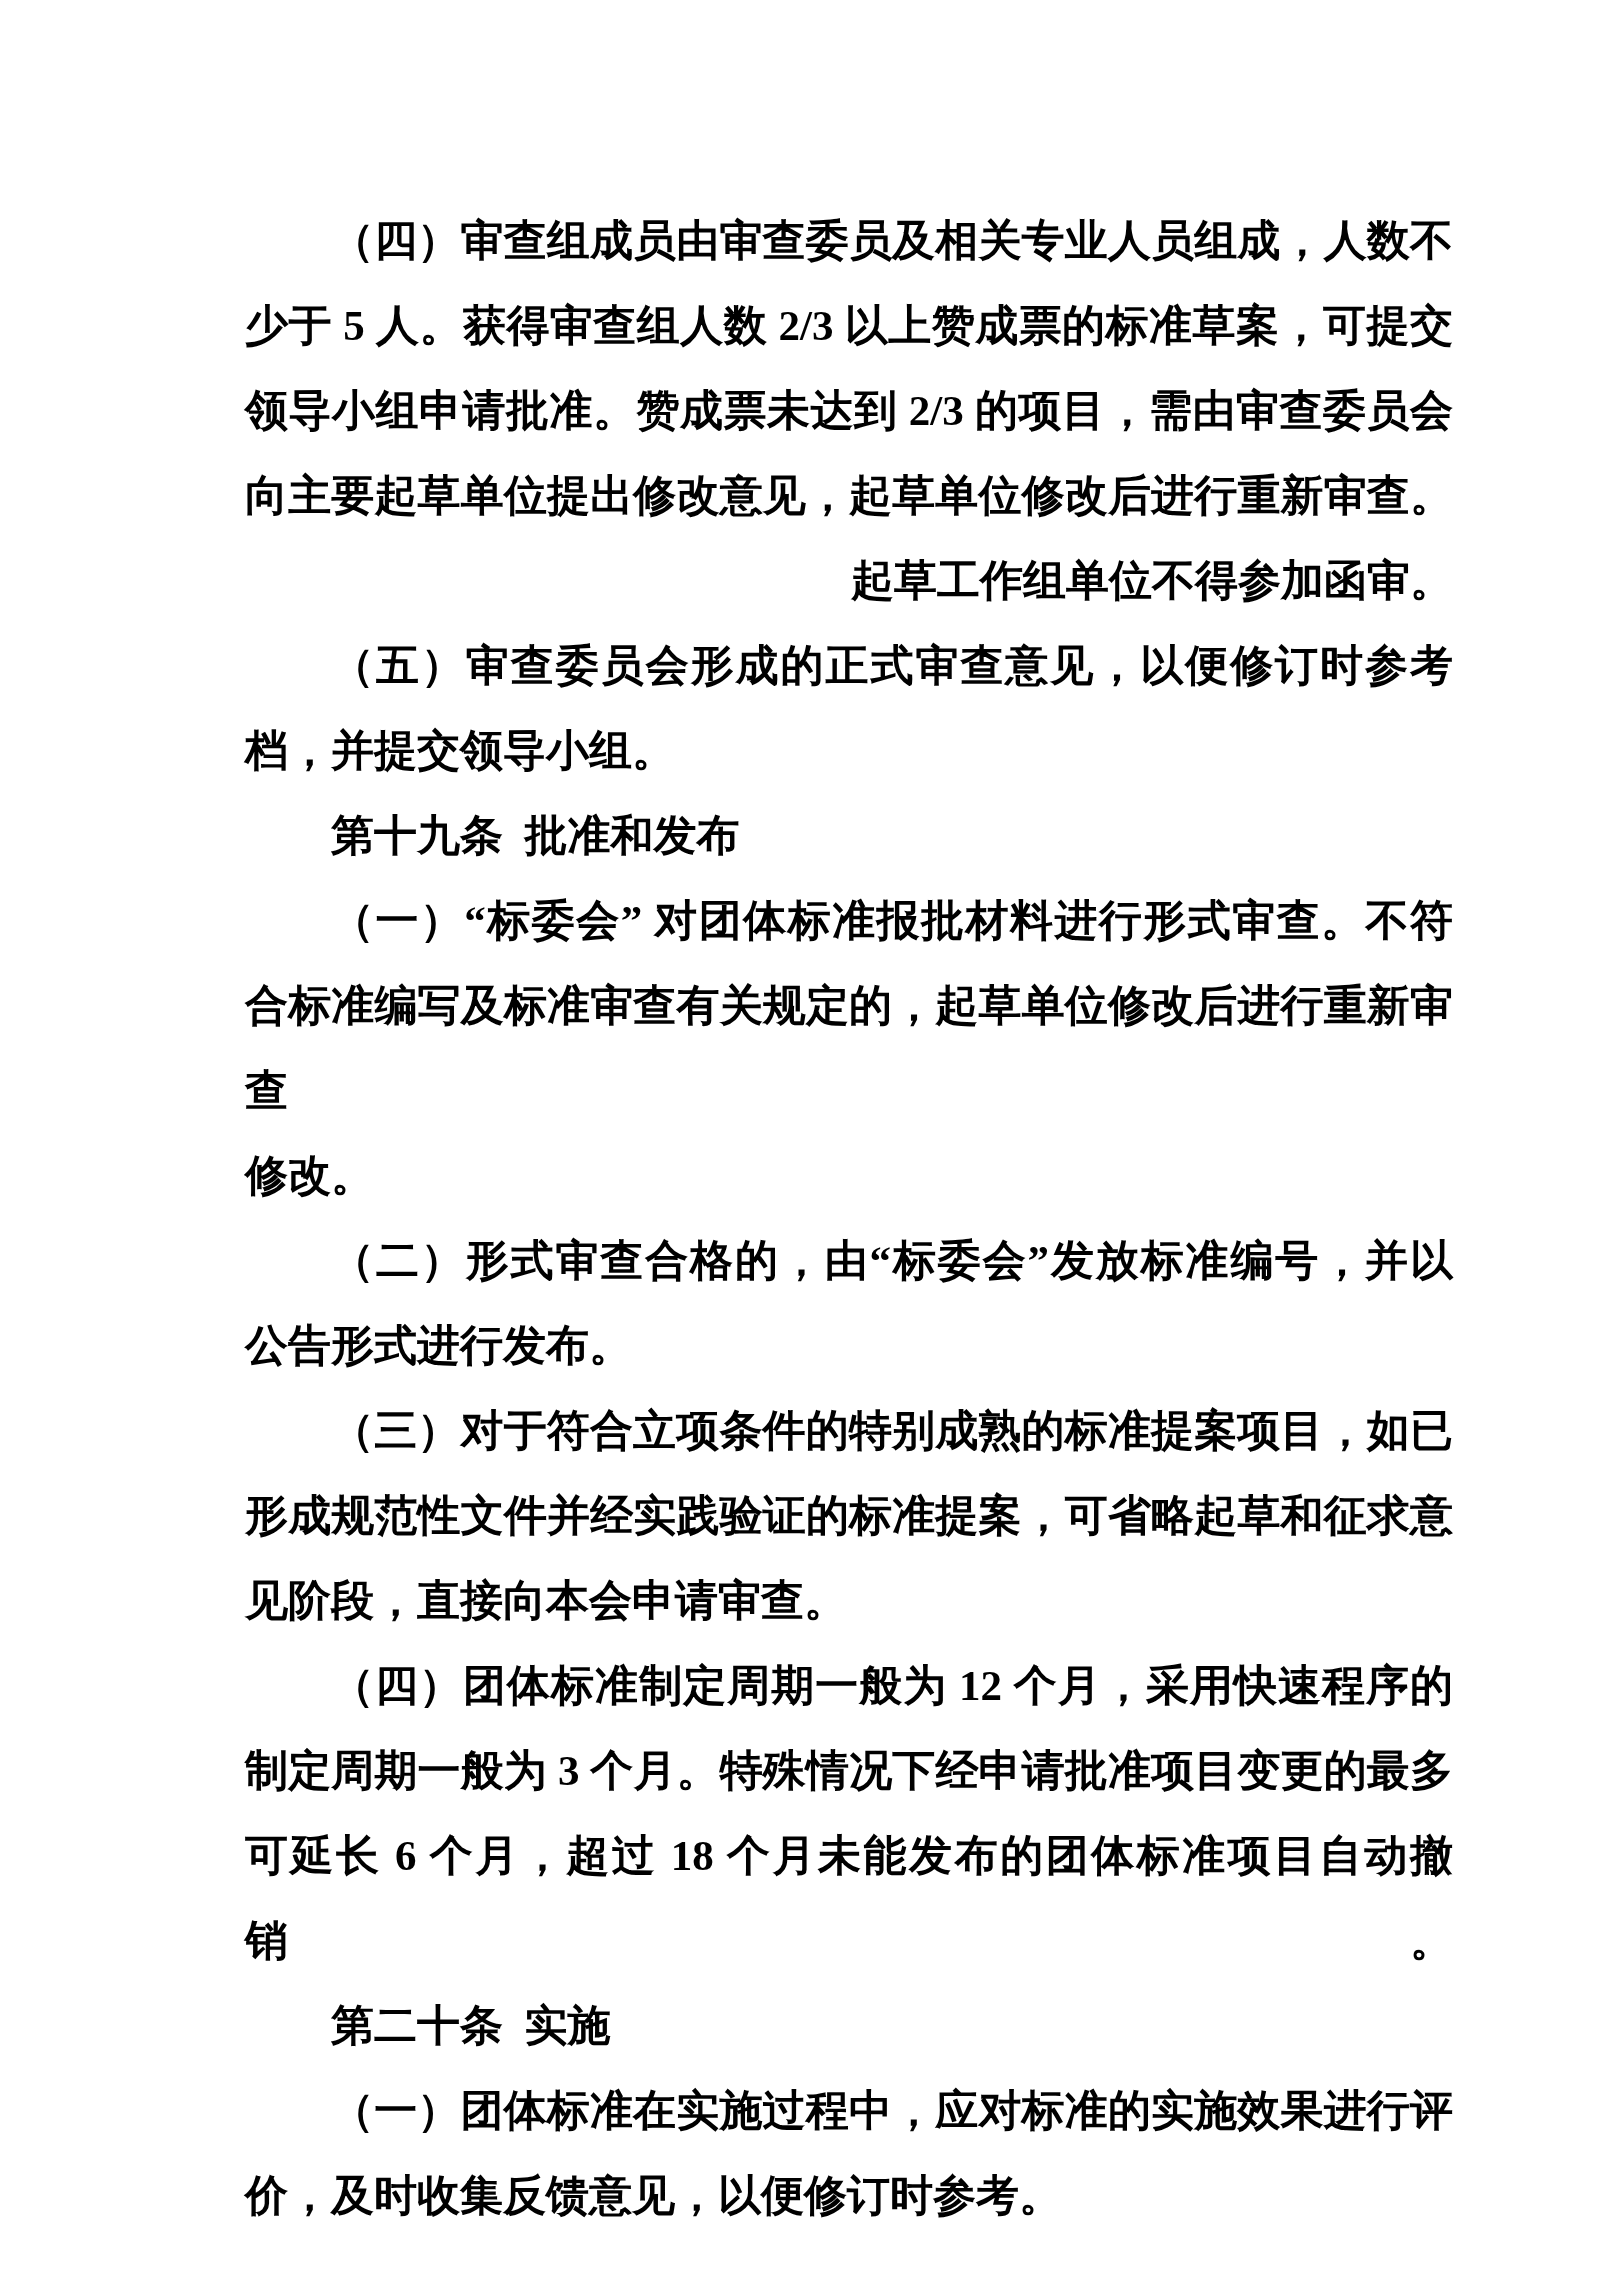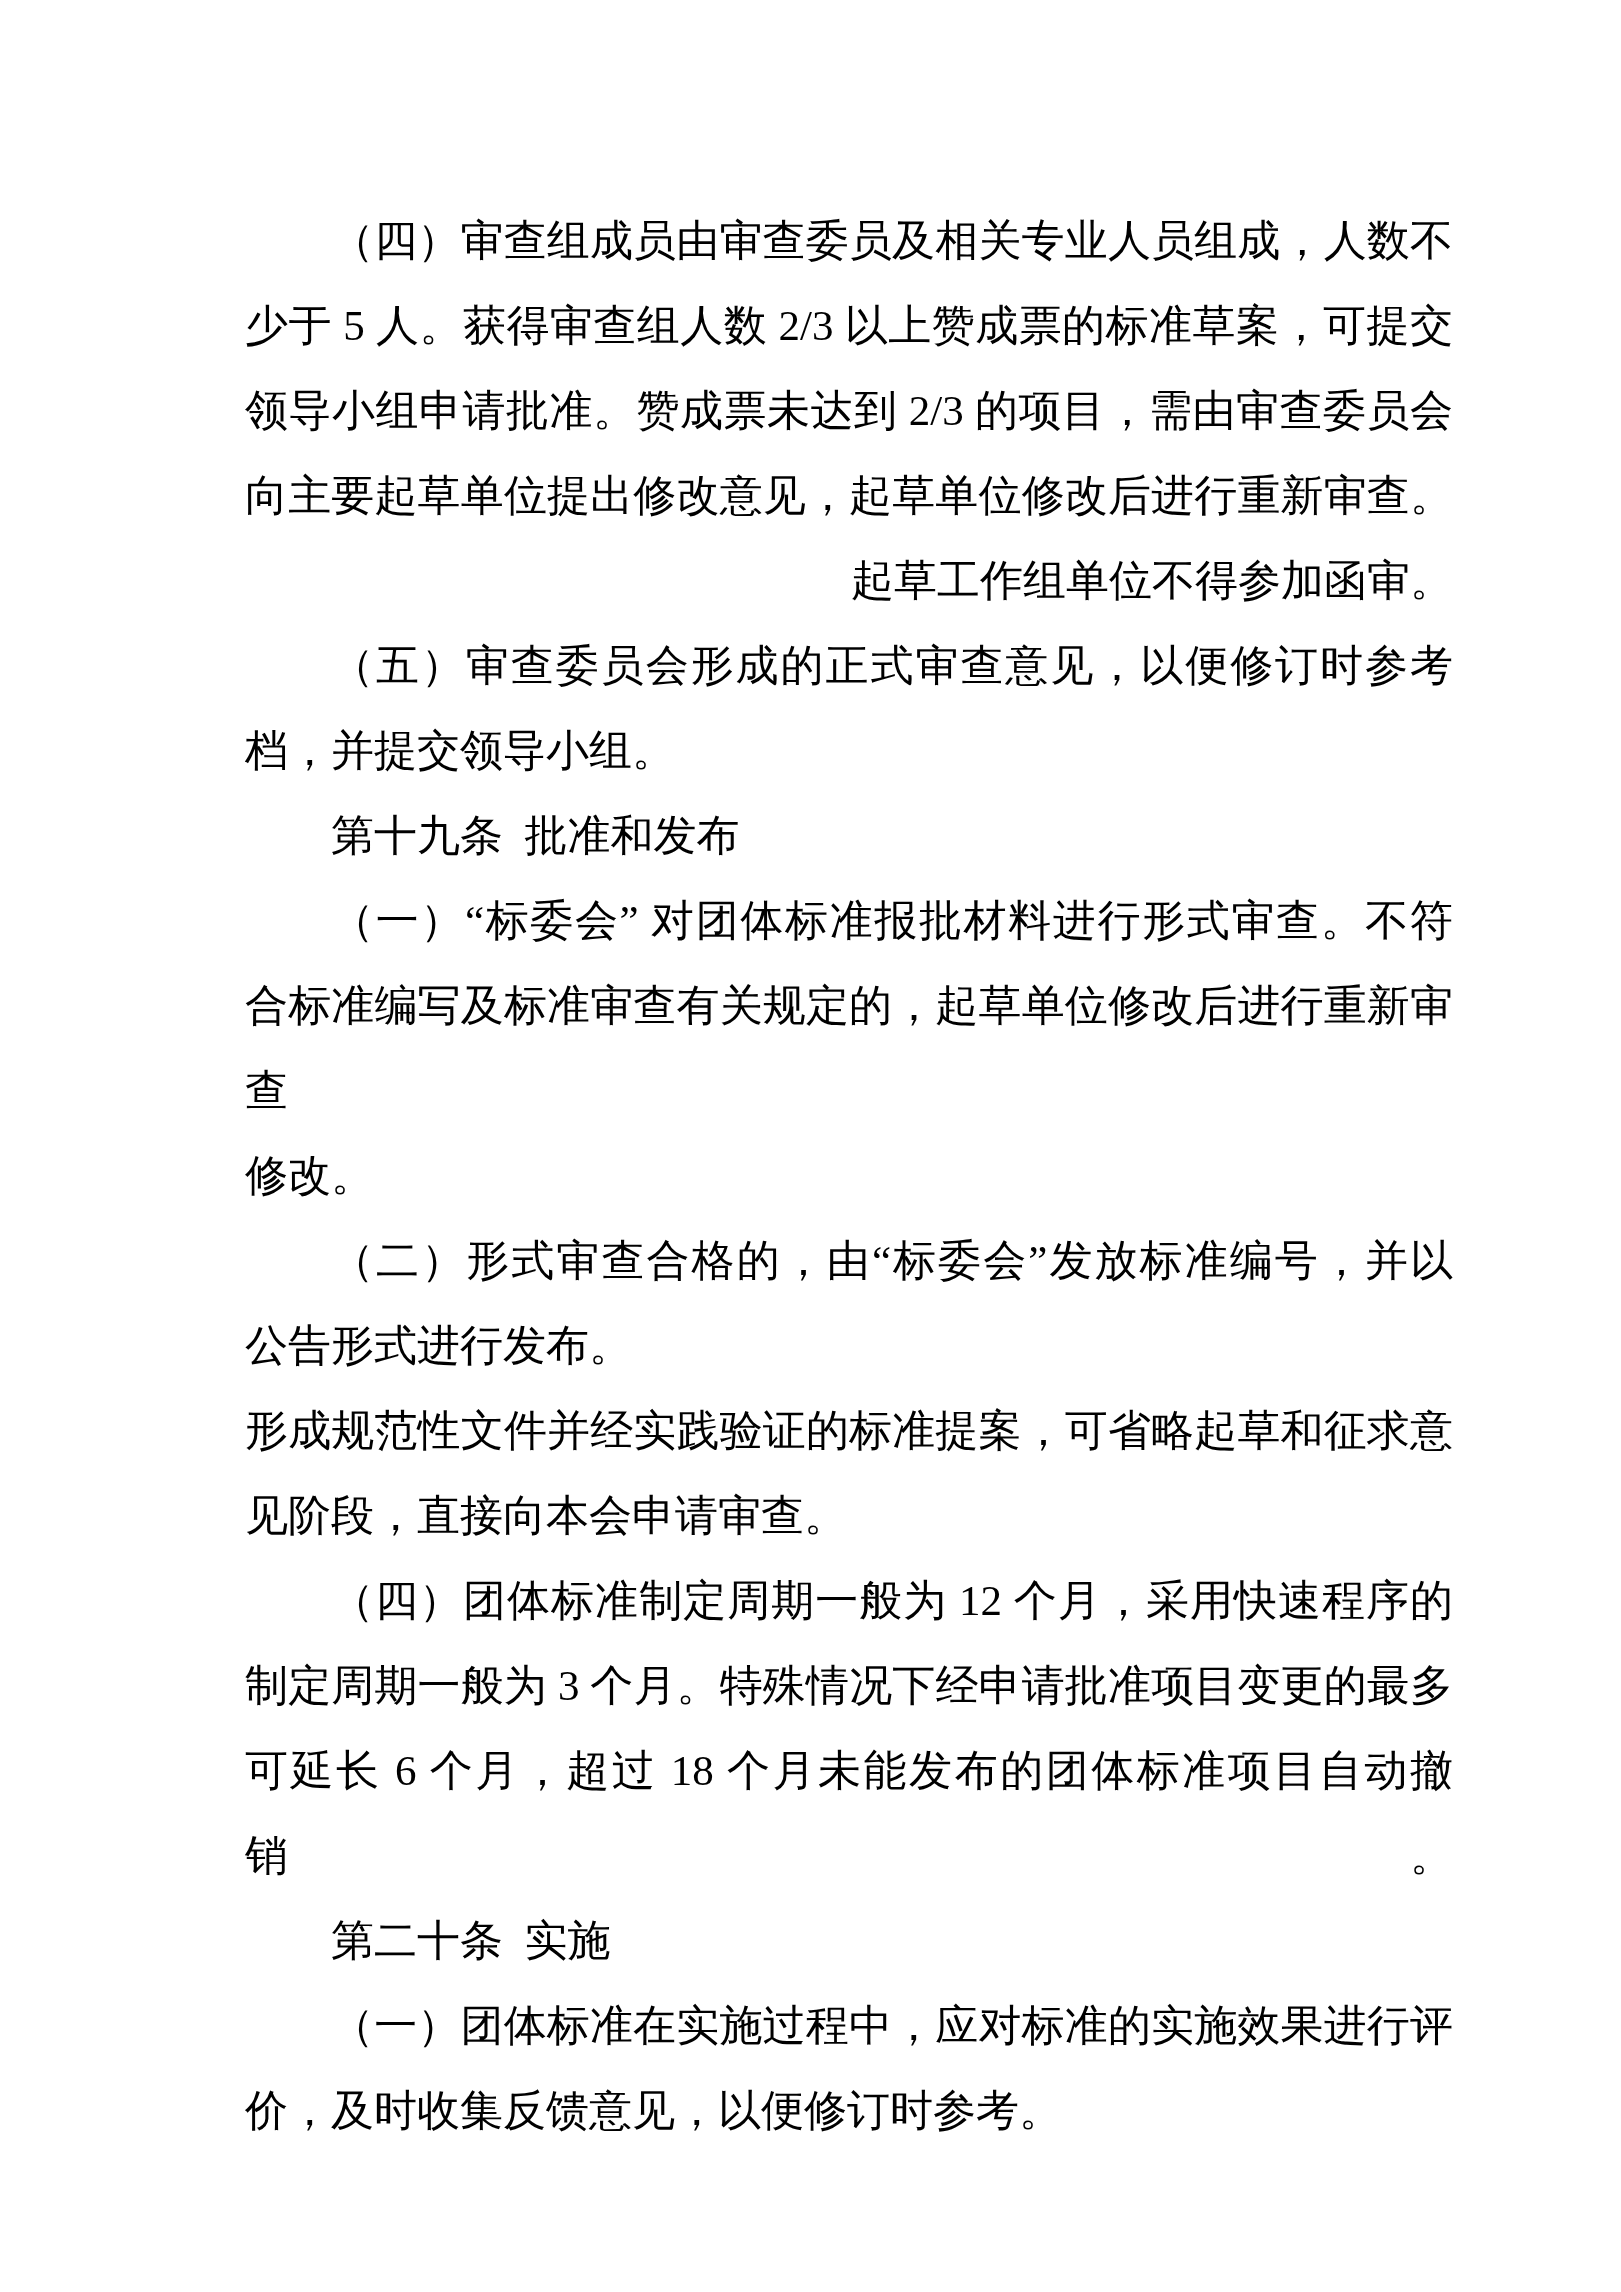--- a/index.html
+++ b/index.html
@@ -23,20 +23,21 @@
   }
   .line {
     margin: 0;
     padding: 0;
     font-size: 43px;
     line-height: 85px;
     color: #000000;
     letter-spacing: 0;
     white-space: pre-wrap;
     text-align: left;
+    font-weight: bold;
   }
   .line.indent {
     text-indent: 86px;
   }
   .line.stretch {
     text-align: justify;
     text-align-last: justify;
   }
 </style>
 </head>
@@ -50,20 +51,21 @@
       <p class="line stretch" style="color: rgb(0, 0, 0);">向主要起草单位提出修改意见，起草单位修改后进行重新审查。</p>
       <p class="line" style="color: rgb(0, 0, 0); text-align: right;">起草工作组单位不得参加函审。</p>
       <p class="line indent stretch" style="color: rgb(0, 0, 0);">（五）审查委员会形成的正式审查意见，以便修订时参考</p>
       <p class="line" style="color: #000000;">档，并提交领导小组。</p>
       <p class="line indent" style="color: rgb(0, 0, 0);">第十九条  批准和发布</p>
       <p class="line indent stretch" style="color: rgb(0, 0, 0);">（一）“标委会” 对团体标准报批材料进行形式审查。不符</p>
       <p class="line stretch" style="color: rgb(0, 0, 0);">合标准编写及标准审查有关规定的，起草单位修改后进行重新审查</p>
       <p class="line" style="color: rgb(0, 0, 0);">修改。</p>
       <p class="line indent stretch" style="color: rgb(0, 0, 0);">（二）形式审查合格的，由“标委会”发放标准编号，并以</p>
       <p class="line" style="color: rgb(0, 0, 0);">公告形式进行发布。</p>
+      <p class="line indent stretch" style="color: rgb(0, 0, 0);">（三）对于符合立项条件的特别成熟的标准提案项目，如已</p>
       <p class="line stretch" style="color: rgb(0, 0, 0);">形成规范性文件并经实践验证的标准提案，可省略起草和征求意</p>
       <p class="line" style="color: rgb(0, 0, 0);">见阶段，直接向本会申请审查。</p>
       <p class="line indent stretch" style="color: rgb(0, 0, 0);">（四）团体标准制定周期一般为 12 个月，采用快速程序的</p>
       <p class="line stretch" style="color: rgb(0, 0, 0);">制定周期一般为 3 个月。特殊情况下经申请批准项目变更的最多</p>
       <p class="line stretch" style="color: rgb(0, 0, 0);">可延长 6 个月，超过 18 个月未能发布的团体标准项目自动撤销。</p>
       <p class="line indent" style="color: rgb(0, 0, 0);">第二十条  实施</p>
       <p class="line indent stretch" style="color: rgb(0, 0, 0);">（一）团体标准在实施过程中，应对标准的实施效果进行评</p>
       <p class="line" style="color: rgb(0, 0, 0);">价，及时收集反馈意见，以便修订时参考。</p>
     </div>
 </div>

